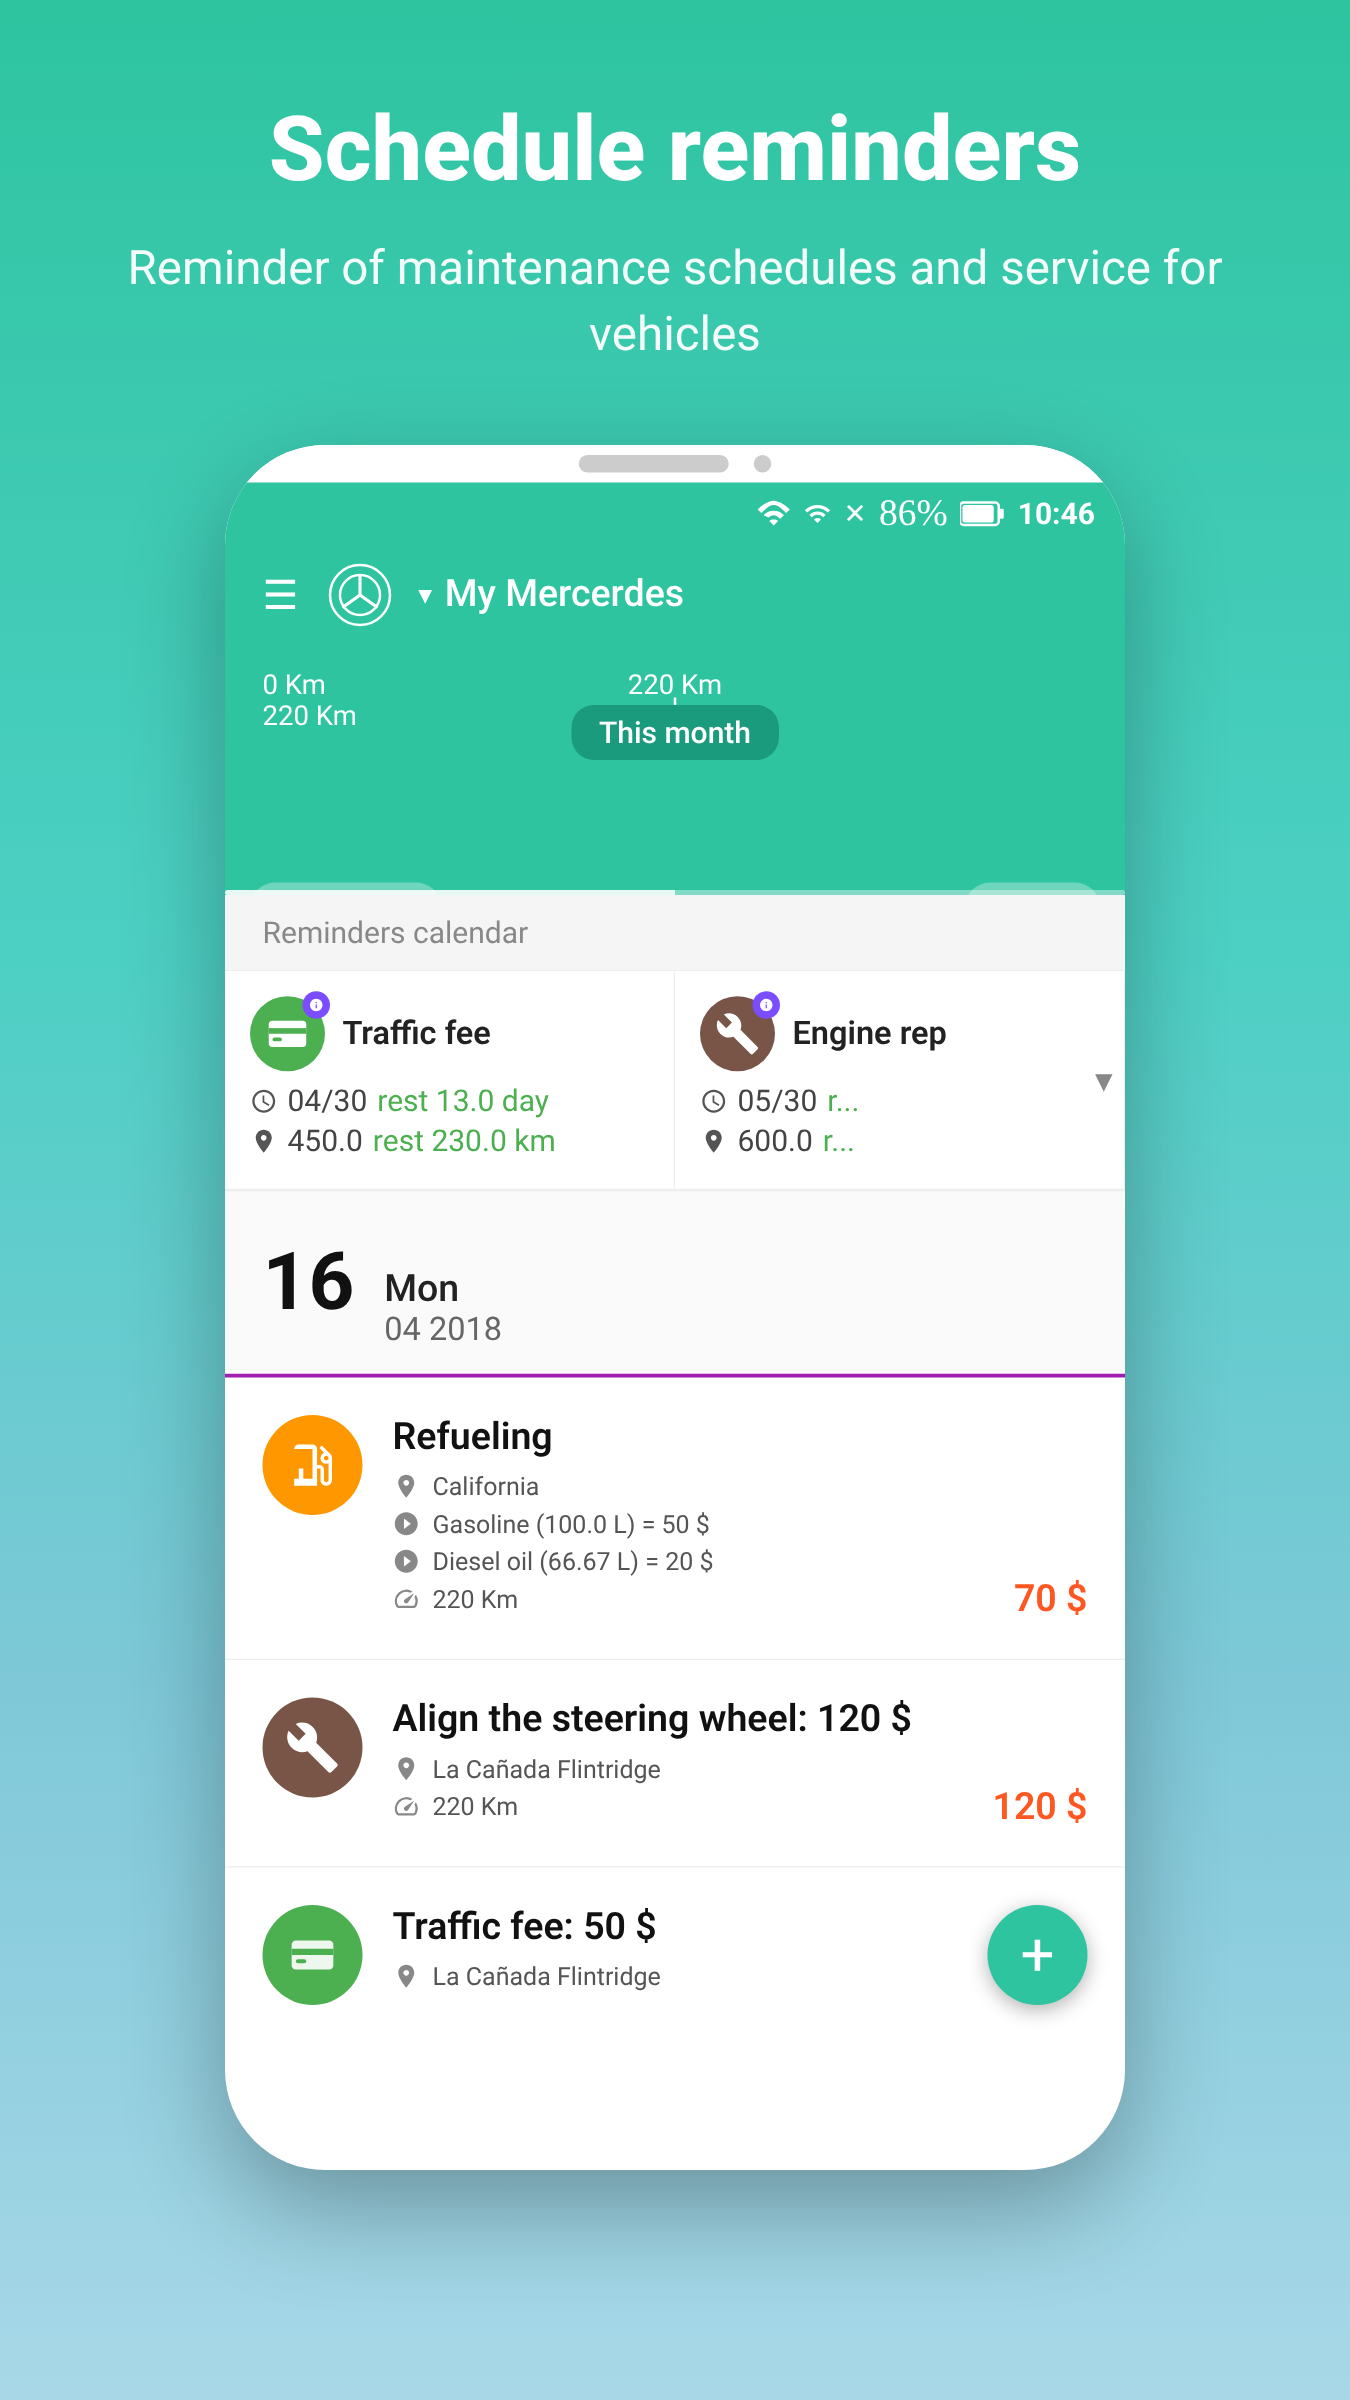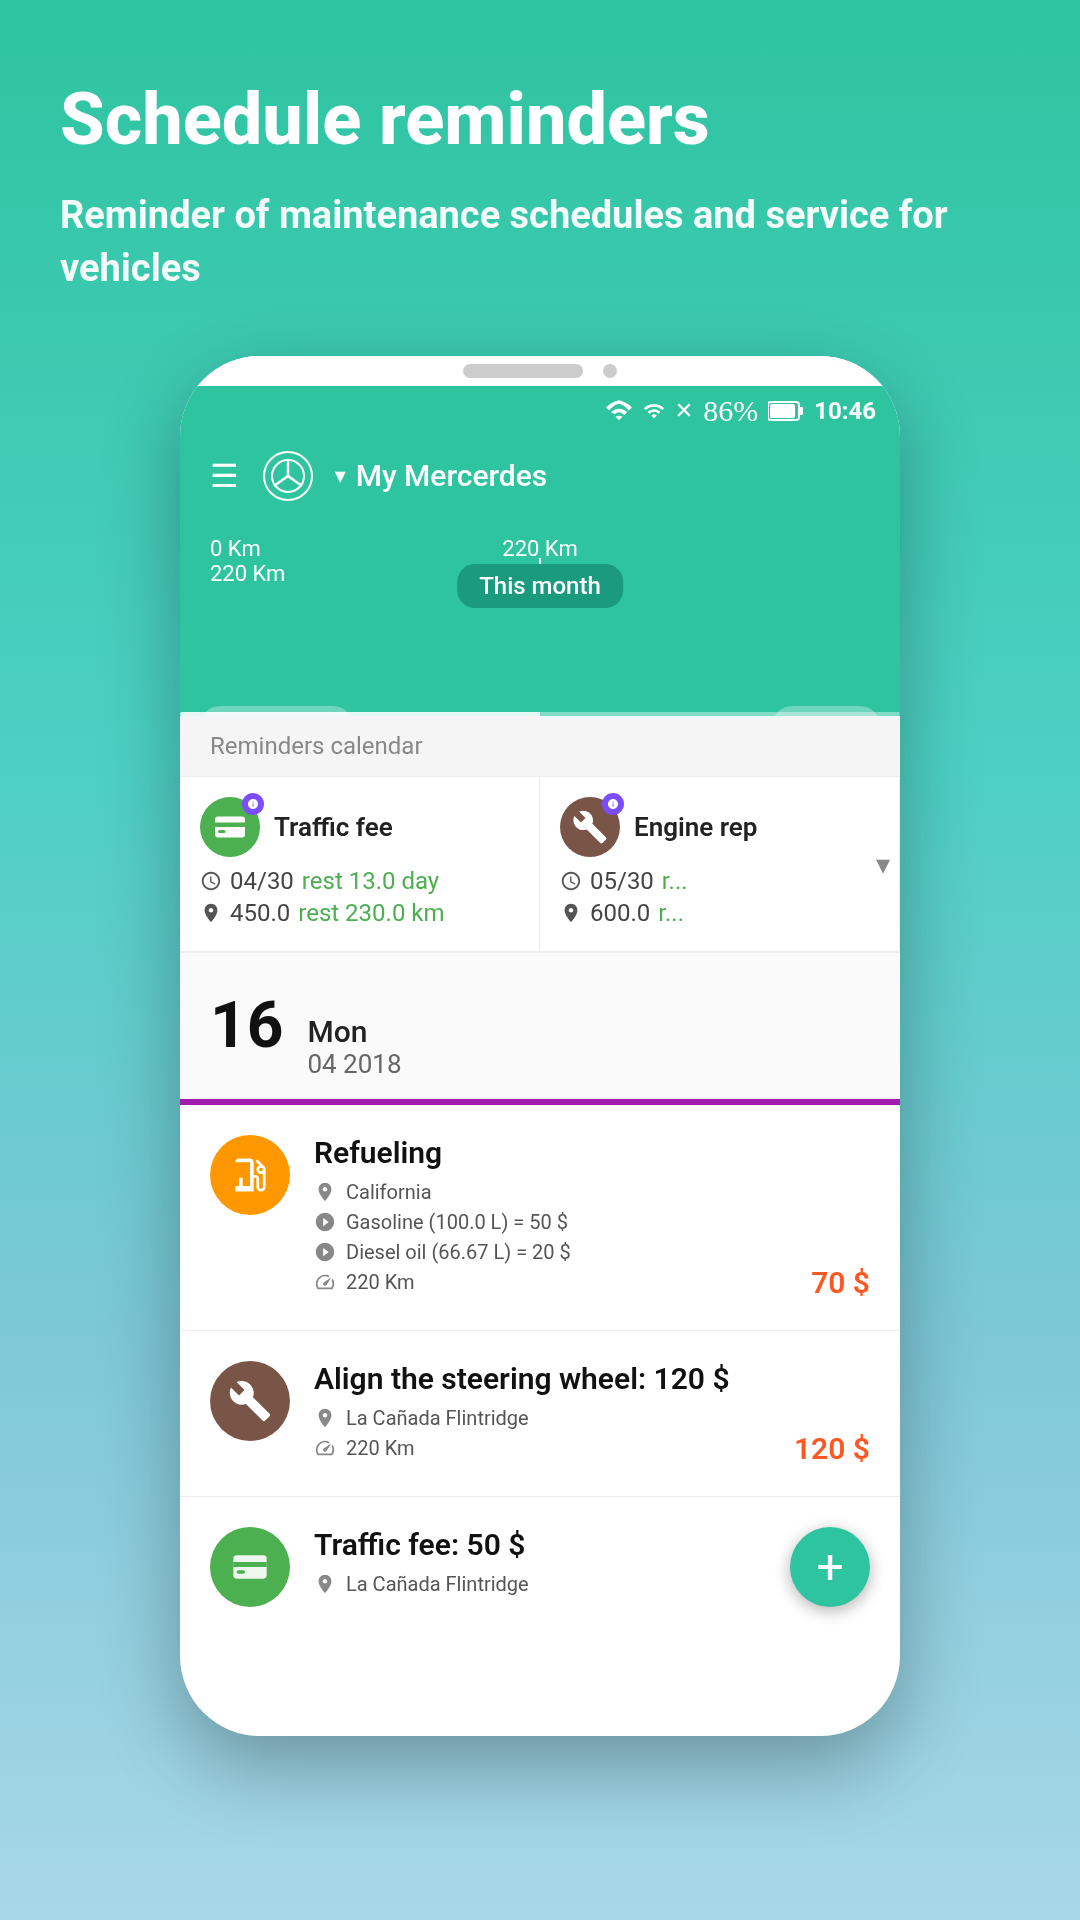--- a/index.html
+++ b/index.html
@@ -9,32 +9,33 @@
       font-family: 'Roboto', Arial, sans-serif;
       background: linear-gradient(180deg, #2ec4a0 0%, #4dd0c4 40%, #7ec8d8 70%, #a8d8e8 100%);
       display: flex;
       flex-direction: column;
       align-items: center;
       overflow: hidden;
     }
 
     
     .page-header {
+      text-align: center;
       padding: 80px 60px 40px;
       color: white;
     }
     .page-header h1 {
       font-size: 72px;
       font-weight: 800;
       line-height: 1.1;
       margin-bottom: 30px;
     }
     .page-header p {
       font-size: 38px;
-      font-weight: 700;
+      font-weight: 400;
       line-height: 1.4;
       opacity: 0.95;
     }
 
     
     .phone-mockup {
       width: 720px;
       min-height: 1380px;
       background: white;
       border-radius: 80px;
@@ -201,21 +202,21 @@
     }
     .reminder-detail .green-text { color: #4caf50; }
 
     
     .date-separator {
       display: flex;
       align-items: center;
       padding: 20px 30px;
       background: #fafafa;
       border-top: 1px solid #eee;
-      border-bottom: 6px solid #a21caf;
+      border-bottom: 3px solid #a21caf;
     }
     .date-number {
       font-size: 64px;
       font-weight: 700;
       color: #111;
       margin-right: 24px;
       line-height: 1;
     }
     .date-info {
       display: flex;

